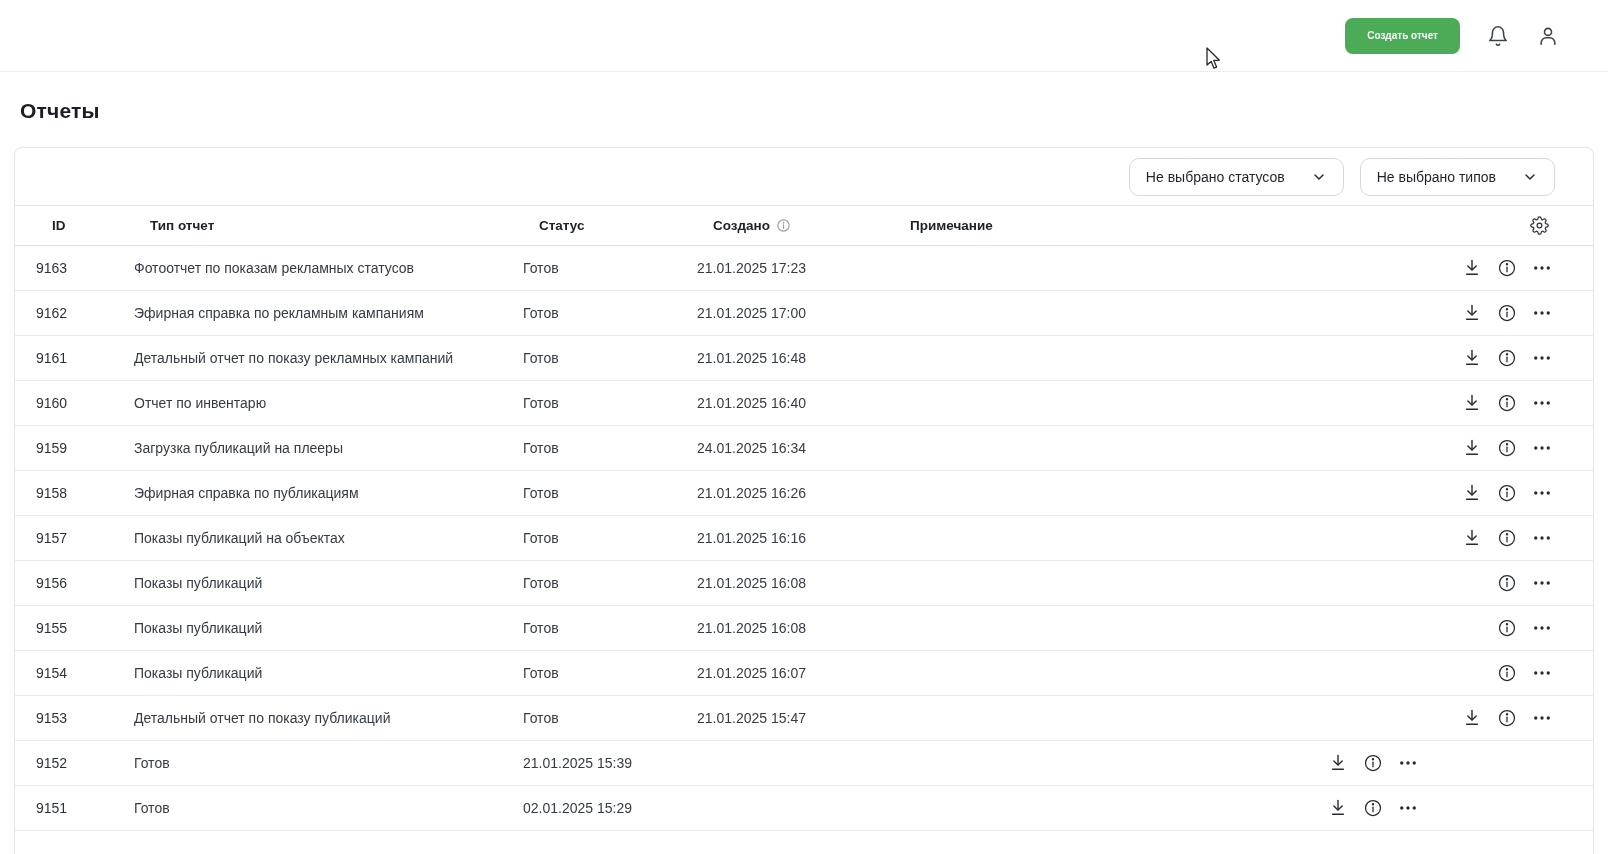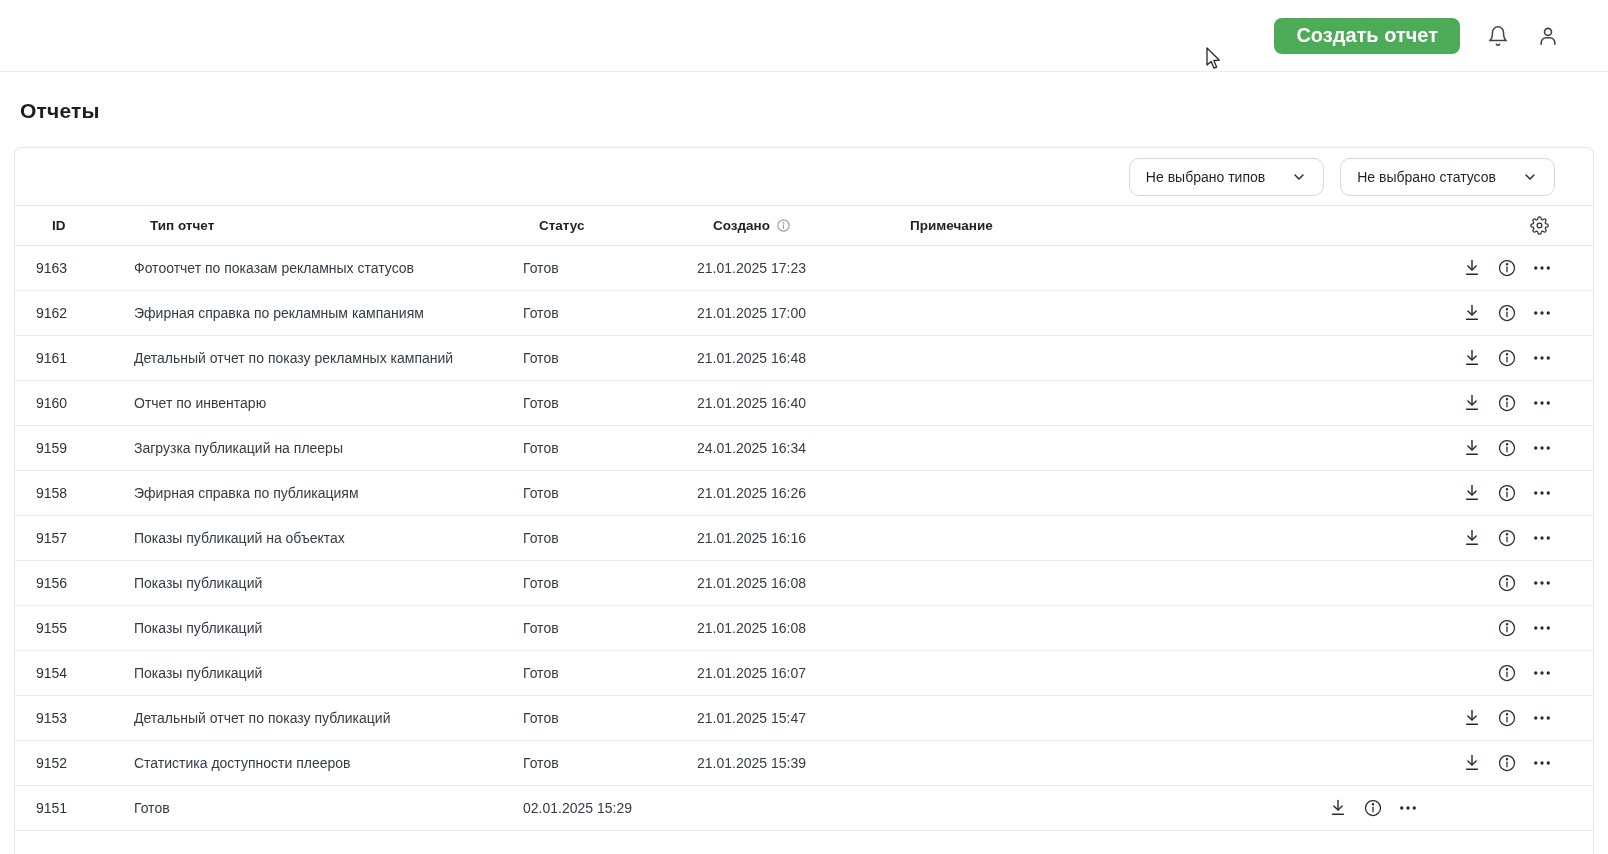--- a/index.html
+++ b/index.html
@@ -14,21 +14,21 @@
     height: 72px;
     display: flex; align-items: center; justify-content: flex-end;
     gap: 26px; padding-right: 48px;
     border-bottom: 1px solid #ebedf0;
     background: #fff;
   }
   .btn-create {
     background: #4cab57; color: #fff;
     border: none; border-radius: 8px;
     height: 36px; padding: 0 22px;
-    font-size: 20px; font-weight: 700;
+    font-size: 10px; font-weight: 700;
     font-family: "Liberation Sans", sans-serif;
     cursor: pointer; margin-right: 0;
   }
   .icon-btn {
     background: none; border: none; padding: 0;
     width: 24px; height: 24px; color: #3c434d; cursor: pointer;
     display: inline-flex; align-items: center; justify-content: center;
   }
   .icon-btn svg { width: 22px; height: 22px; }
   
@@ -127,29 +127,29 @@
     </span>
   </button>
 </header>
 
 <h1 class="page-title">Отчеты</h1>
 
 <section class="card">
 
   <div class="filterbar">
     <button class="dropdown">
-      <span>Не выбрано типов</span>
+      <span>Не выбрано статусов</span>
       <span style="display:inline-flex">
         <svg viewBox="0 0 24 24" fill="none" stroke="currentColor" stroke-width="2.2" stroke-linecap="round" stroke-linejoin="round">
             <path d="m6 9 6 6 6-6"></path>
           </svg>
       </span>
     </button>
     <button class="dropdown">
-      <span>Не выбрано статусов</span>
+      <span>Не выбрано типов</span>
       <span style="display:inline-flex">
         <svg viewBox="0 0 24 24" fill="none" stroke="currentColor" stroke-width="2.2" stroke-linecap="round" stroke-linejoin="round">
             <path d="m6 9 6 6 6-6"></path>
           </svg>
       </span>
     </button>
   </div>
 
   <div class="grid-row thead">
     <div class="th">
@@ -578,21 +578,20 @@
             <circle cx="4.5" cy="12" r="2"></circle>
                 <circle cx="12" cy="12" r="2"></circle>
                 <circle cx="19.5" cy="12" r="2"></circle>
           </svg>
         </span>
       </button>
     </div>
   </div>
       <div class="grid-row row">
     <div class="cell-id">9152</div>
-    <div>Статистика доступности плееров</div>
     <div>Готов</div>
     <div>21.01.2025 15:39</div>
     <div></div>
     <div class="row-actions">
       <button class="row-action">
         <span style="display:inline-flex">
           <svg viewBox="0 0 24 24" fill="none" stroke="currentColor" stroke-width="1.7" stroke-linecap="round" stroke-linejoin="round">
             <path d="M12 3v11"></path>
                 <path d="m7 9.5 5 5 5-5"></path>
                 <path d="M5.5 19.5h13"></path>

